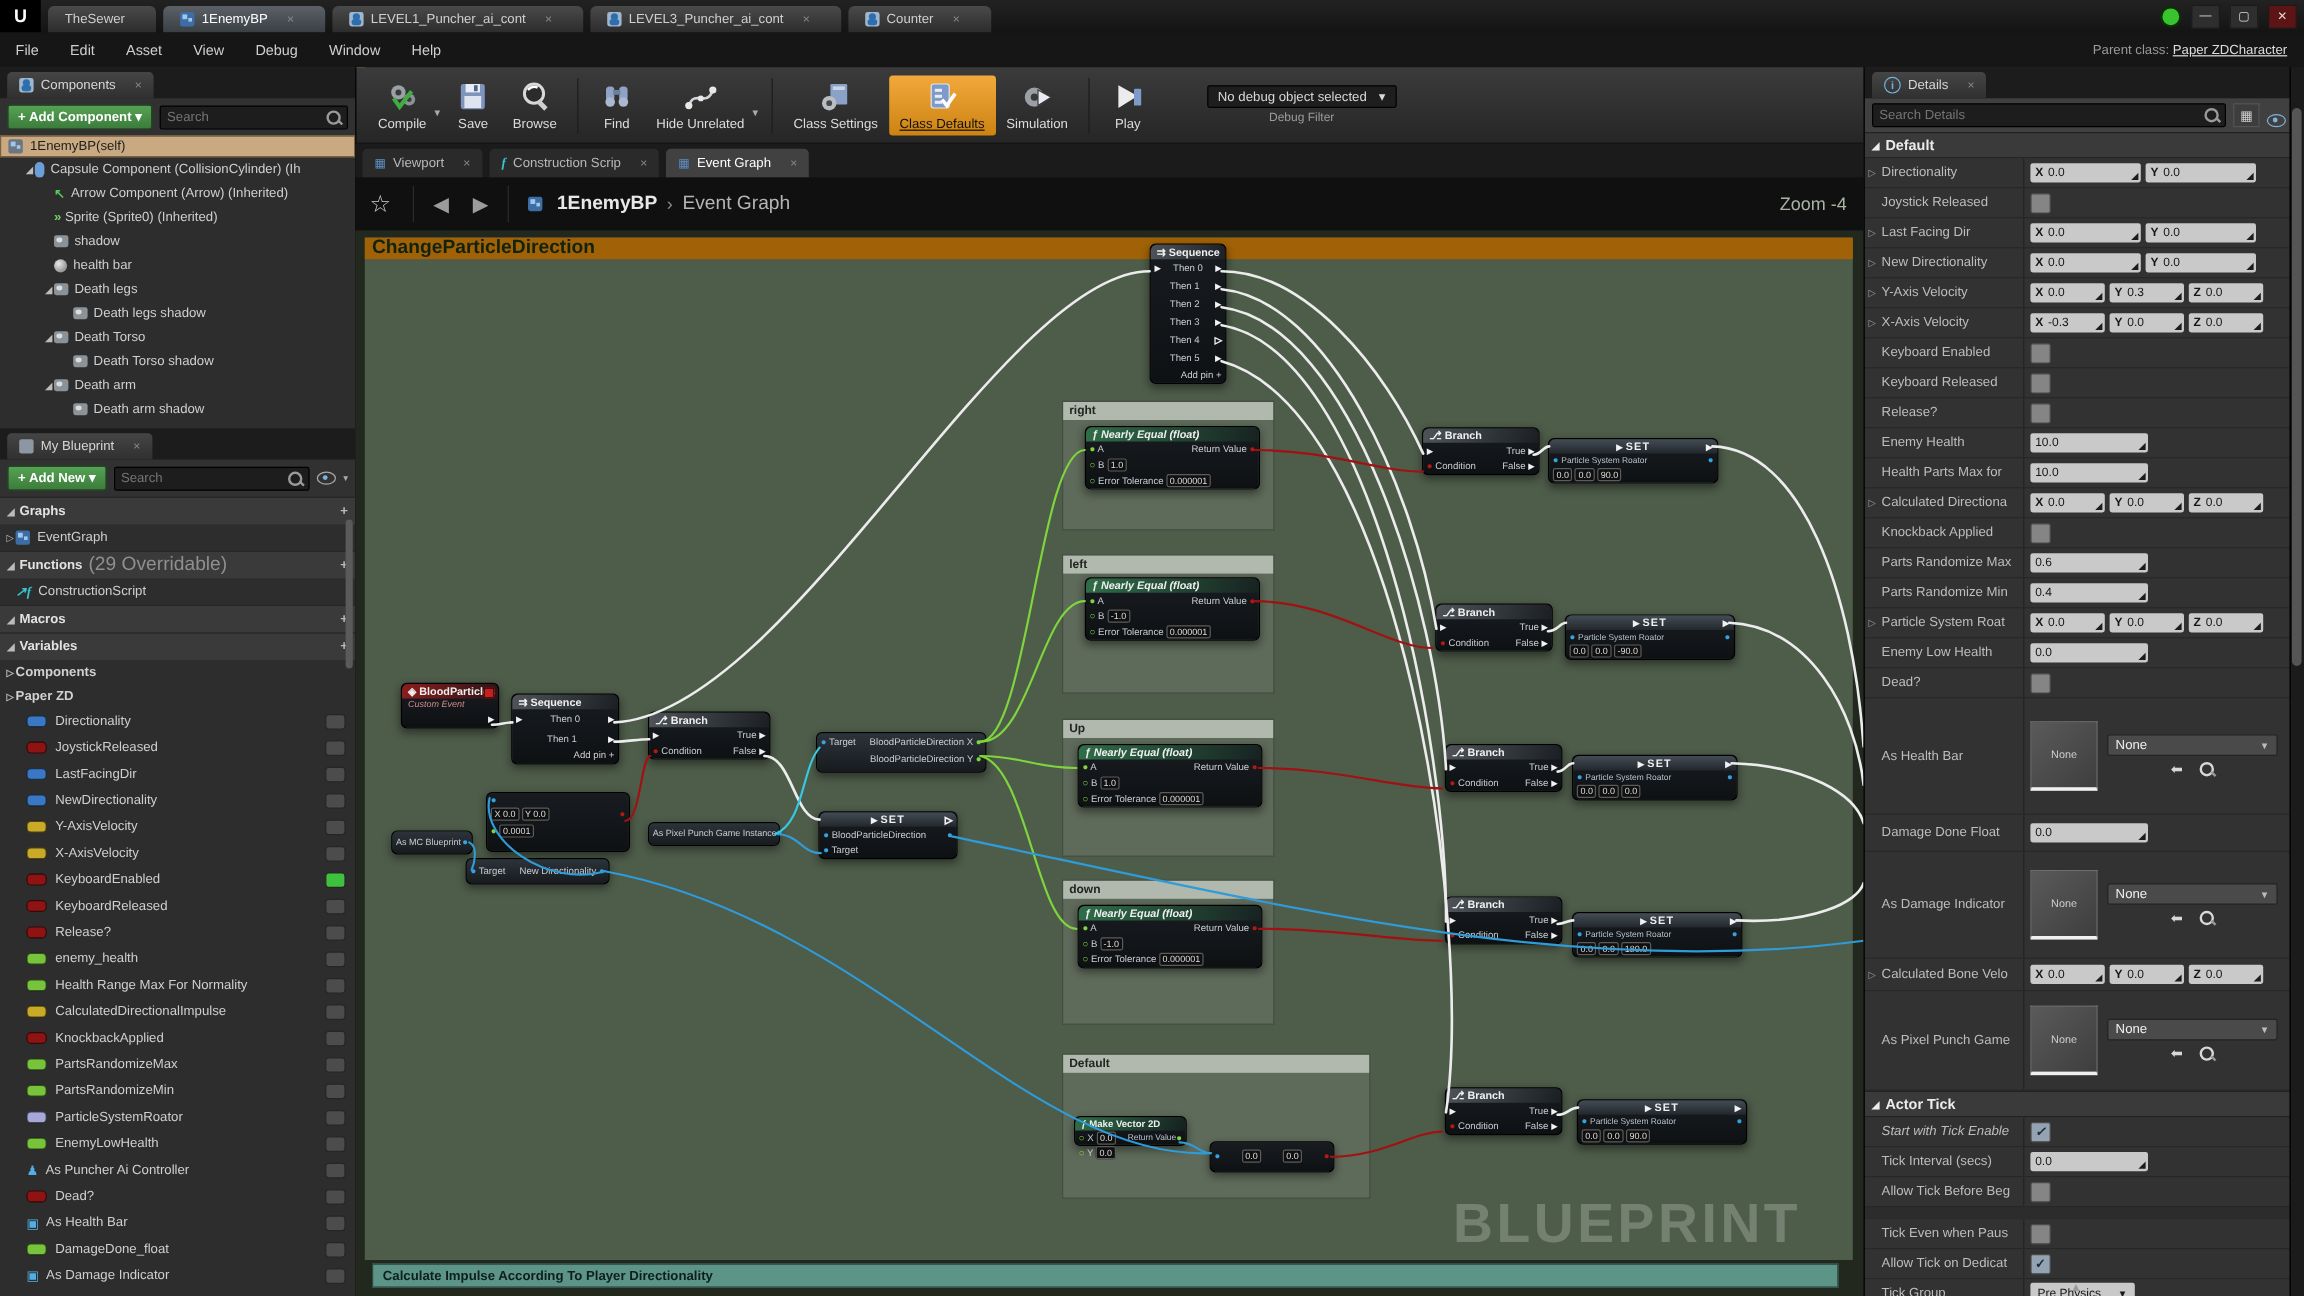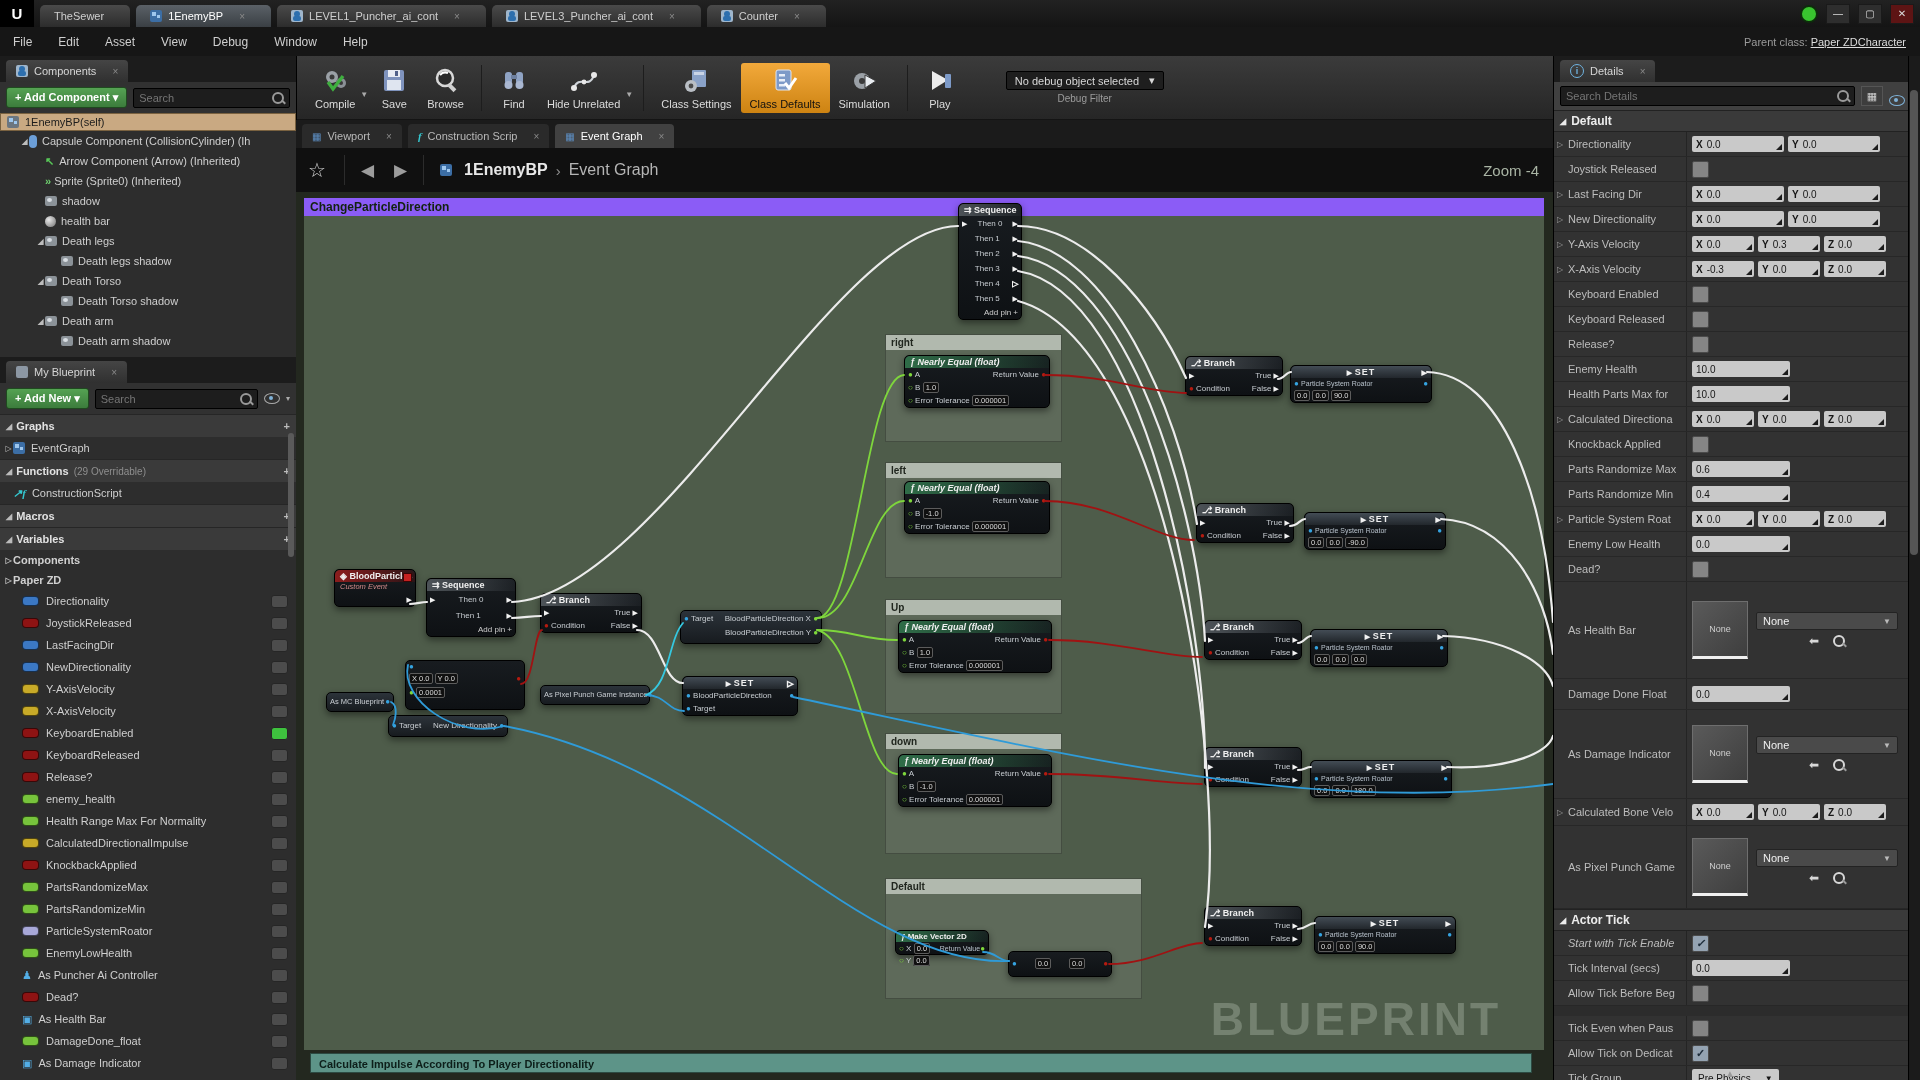--- a/index.html
+++ b/index.html
@@ -25,21 +25,21 @@
   .winbtn.close{background:#5d1414;}
   #menubar{left:0;top:27px;width:1920px;height:29px;background:#161616;border-bottom:1px solid #000;display:flex;align-items:center;}
   .menu-item{padding:0 13px;color:#cfcfcf;font-size:12px;}
   #parentclass{margin-left:auto;padding-right:14px;font-size:11px;color:#9a9a9a;}
   #parentclass b{color:#dedede;font-weight:normal;text-decoration:underline;}
   
   #toolbar{left:296px;top:56px;width:1257px;height:64px;background:linear-gradient(#3b3b3b,#262626);border-bottom:1px solid #141414;display:flex;align-items:center;padding-left:10px;box-sizing:border-box;}
   #tb-wedge{left:296px;top:56px;width:0;height:0;border-top:9px solid #e3c235;border-right:9px solid transparent;}
   .tbtn{display:flex;flex-direction:column;align-items:center;justify-content:center;color:#dcdcdc;font-size:11px;padding:3px 9px;border-radius:3px;gap:2px;}
   .tbtn svg{display:block;}
-  .tbtn.active{background:linear-gradient(#f2a93b,#cd8312);color:#101010;}
+  .tbtn.active{background:linear-gradient(#f2a93b,#cd8312);color:#101010;text-decoration:underline;}
   .tb-caret{color:#aaa;font-size:8px;align-self:center;margin:14px 2px 0 -4px;}
   .tb-sep{width:1px;height:46px;background:#1d1d1d;margin:0 8px;}
   #debugblock{margin-left:42px;display:flex;flex-direction:column;align-items:center;gap:2px;}
   #debugselect{background:#1e1e1e;border:1px solid #000;border-radius:2px;color:#d8d8d8;font-size:11px;padding:2px 8px;display:flex;gap:10px;align-items:center;}
   #debugfilter{color:#9c9c9c;font-size:10px;}
   
   #leftpanel{left:0;top:56px;width:296px;height:1024px;background:#2d2d2d;border-right:1px solid #000;overflow:hidden;}
   .paneltabstrip{height:26px;background:#1c1c1c;display:flex;align-items:flex-end;}
   .paneltab{height:22px;background:linear-gradient(#454545,#303030);border-radius:4px 4px 0 0;margin-left:6px;padding:0 10px;display:flex;align-items:center;gap:6px;color:#d6d6d6;font-size:11px;}
   .addbar{display:flex;align-items:center;gap:6px;padding:5px 6px;background:#313131;}
@@ -52,21 +52,21 @@
   .treerow{height:20px;display:flex;align-items:center;font-size:11px;color:#cfcfcf;white-space:nowrap;overflow:hidden;}
   .treeexp{width:9px;color:#bdbdbd;font-size:8px;flex:none;text-align:center;}
   .treeicon{flex:none;margin-right:5px;display:inline-block;}
   .ic-capsule{width:8px;height:13px;border-radius:4px;background:#6c9fd8;}
   .ic-arrow{color:#58c858;font-size:11px;font-weight:bold;}
   .ic-sprite{color:#6fd06f;font-size:11px;font-weight:bold;letter-spacing:-2px;}
   .ic-flip{width:12px;height:10px;background:#8b9298;border-radius:2px;position:relative;}
   .ic-flip::after{content:"";position:absolute;left:2px;top:2px;width:5px;height:4px;border-radius:50%;background:#d8dde2;}
   .ic-sphere{width:11px;height:11px;border-radius:50%;background:radial-gradient(circle at 35% 35%,#e8e8e8,#707070);}
   .sectionrow{height:22px;background:#3a3a3a;border-top:1px solid #262626;display:flex;align-items:center;padding:0 6px;color:#e2e2e2;font-weight:bold;font-size:11px;}
-  .sectionrow .note{font-weight:normal;color:#8f8f8f;margin-left:5px;font-size:10px;}
+  .sectionrow .note{font-weight:normal;color:#8f8f8f;margin-left:5px;font-size:16px;}
   .sectionrow .plus{margin-left:auto;color:#bbb;font-weight:bold;}
   .itemrow{height:22px;display:flex;align-items:center;font-size:11px;color:#cfcfcf;padding-left:4px;}
   .grouprow{height:20px;display:flex;align-items:center;font-weight:bold;color:#d0d0d0;font-size:11px;padding-left:4px;}
   .varrow{height:22px;display:flex;align-items:center;font-size:11px;color:#cfcfcf;padding-left:22px;position:relative;}
   .varpill{width:15px;height:8px;border-radius:4px;margin-right:7px;flex:none;border:1px solid rgba(0,0,0,.6);}
   .vareye{position:absolute;right:8px;width:15px;height:11px;background:#4c4c4c;border:1px solid #262626;border-radius:3px;}
   .vareye.on{background:#3ec23e;}
   .varicon{margin-right:6px;color:#53aee6;font-size:11px;flex:none;}
   #lp-scroll{left:288px;top:433px;width:6px;height:124px;background:#5a5a5a;border-radius:3px;}
   
@@ -84,21 +84,21 @@
   #bc-sub{color:#b5b5b5;font-size:16px;}
   #zoomlabel{margin-left:auto;margin-right:14px;color:#a9b4a4;font-size:15px;}
   #canvas{left:296px;top:192px;width:1257px;height:888px;background:#23281f;overflow:hidden;}
   .gridded{background-image:
       linear-gradient(rgba(0,0,0,.22) 1px,transparent 1px),
       linear-gradient(90deg,rgba(0,0,0,.22) 1px,transparent 1px),
       linear-gradient(rgba(0,0,0,.30) 2px,transparent 2px),
       linear-gradient(90deg,rgba(0,0,0,.30) 2px,transparent 2px);
     background-size:16px 16px,16px 16px,128px 128px,128px 128px;}
   #bigcomment{left:8px;top:6px;width:1240px;height:852px;background:#4e5c4a;}
-  #bigcomment-title{left:8px;top:6px;width:1240px;height:18px;background:#8b5cf6;color:#12230f;font-weight:bold;font-size:12px;line-height:18px;padding-left:6px;box-sizing:border-box;}
+  #bigcomment-title{left:8px;top:6px;width:1240px;height:18px;background:#a16207;color:#12230f;font-weight:bold;font-size:16px;line-height:18px;padding-left:6px;box-sizing:border-box;}
   #bottomcomment{left:14px;top:861px;width:1222px;height:20px;background:#5d9488;color:#0d1f1a;font-weight:bold;font-size:11px;line-height:20px;padding-left:8px;box-sizing:border-box;border:1px solid #2c4a42;}
   #watermark{right:52px;top:800px;color:rgba(215,225,212,.28);font-size:46px;font-weight:bold;letter-spacing:3px;}
   .comment{position:absolute;background:rgba(235,240,235,.10);border:1px solid rgba(20,24,20,.35);}
   .comment .ctitle{height:15px;background:rgba(195,203,193,.82);color:#20261e;font-weight:bold;font-size:10px;line-height:15px;padding:0 5px;}
   
   .node{position:absolute;background:linear-gradient(#181c20,#0e1114);border:1px solid #000;border-radius:5px;
         box-shadow:0 3px 7px rgba(0,0,0,.45);color:#c8cdd2;font-size:8px;}
   .nhdr{border-radius:5px 5px 0 0;padding:1px 5px;font-weight:bold;font-size:9px;color:#efefef;white-space:nowrap;position:relative;}
   .h-seq{background:linear-gradient(90deg,#4d5358,rgba(45,50,55,.25));}
   .h-branch{background:linear-gradient(90deg,#4d5358,rgba(45,50,55,.25));}

